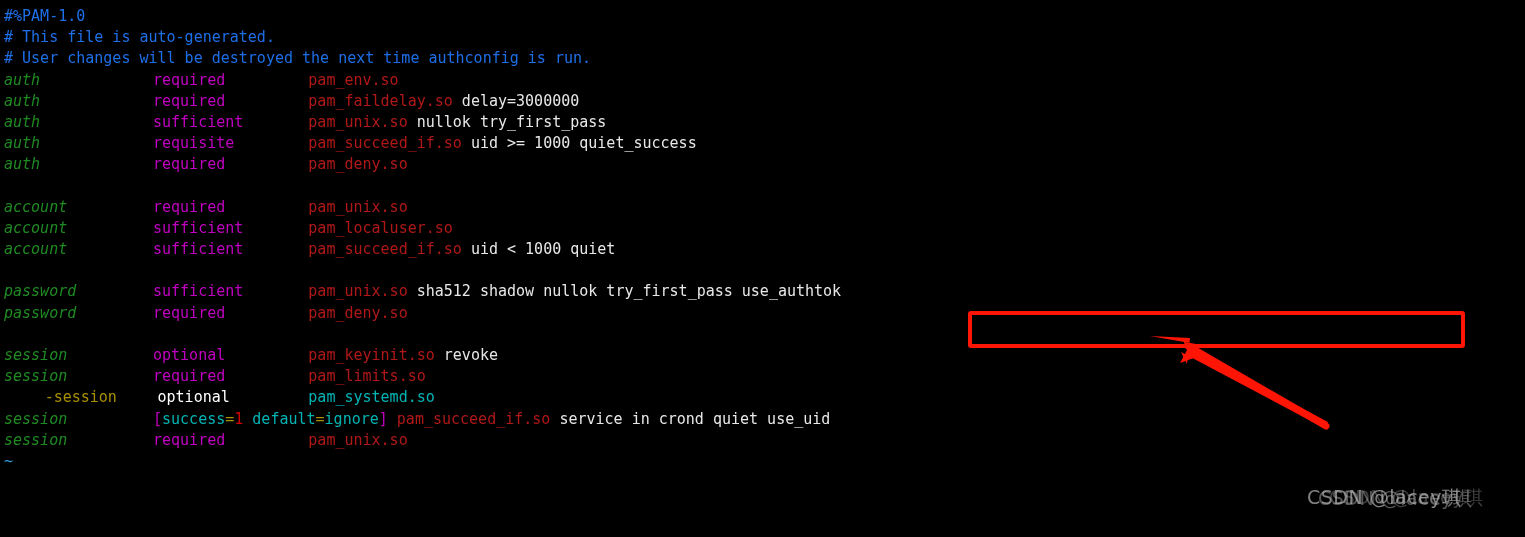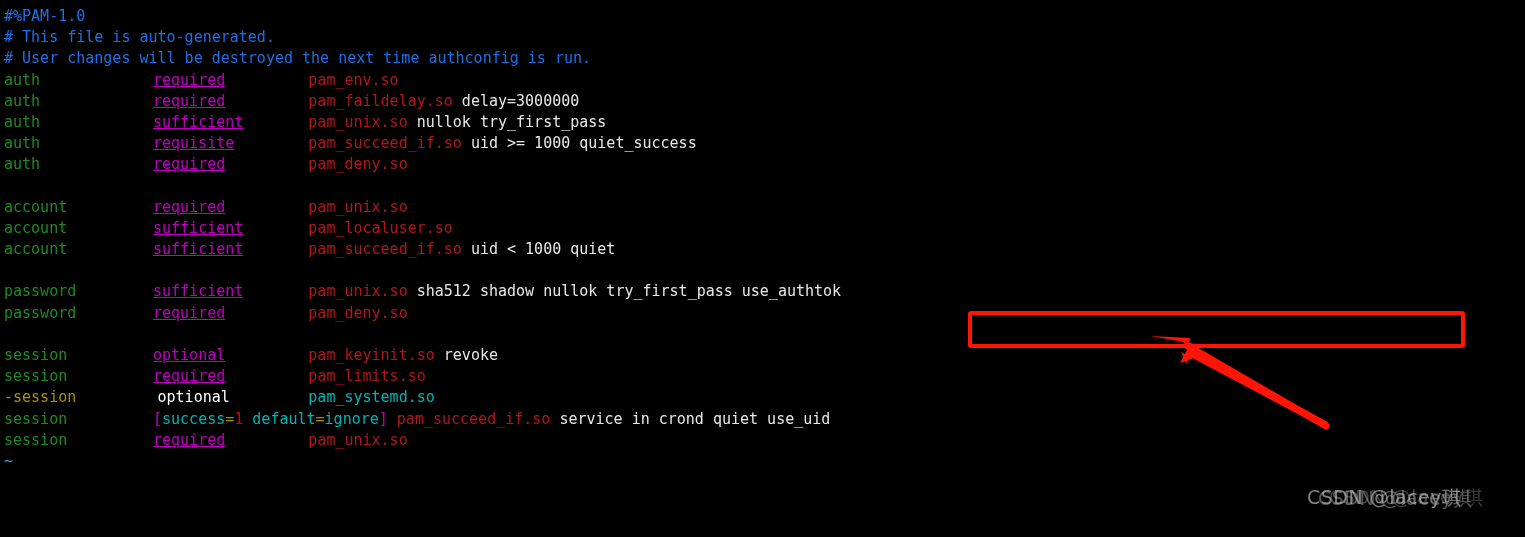--- a/index.html
+++ b/index.html
@@ -29,22 +29,22 @@
     line-height: 21.2px;
     font-size: 15px;
     letter-spacing: 0px;
     white-space: pre;
     color: #cccccc;
   }
   .line span { white-space: pre; }
 
   
   .c-comment   { color: #1d6fe8; }          
-  .c-type      { color: #1f8a22; }          
-  .c-ctrl      { color: #c000c0; text-decoration: underline; }          
+  .c-type      { color: #1f8a22; font-style: italic; }          
+  .c-ctrl      { color: #c000c0; }          
   .c-module    { color: #b01818; }          
   .c-arg       { color: #e8e8e8; }          
   .c-yellow    { color: #a89000; }          
   .c-white     { color: #ffffff; }
   .c-cyan      { color: #00b4b4; }          
   .c-magenta   { color: #c000c0; }
   .c-red       { color: #cc0000; }
   .c-tilde     { color: #2f9fdf; }
 
   
@@ -186,16 +186,16 @@
     <span class="wm wm2">CSDN @lacey琪</span>
     <span class="wm wm3">CSDN @lacey琪</span>
   </div>
 
 </div>
 
 <style>
   
   .pad-svc      { display: inline-block; width: 16.5ch; }
   .pad-ctl      { display: inline-block; width: 17.2ch; }
-  .pad-svc-dash { display: inline-block; width: 17.0ch; }
+  .pad-svc-dash { display: inline-block; width: 17.0ch; text-align: center; }
   .pad-ctl-dash { display: inline-block; width: 16.7ch; }
   .sp::before   { content: " "; }
 </style>
 
 </body></html>

